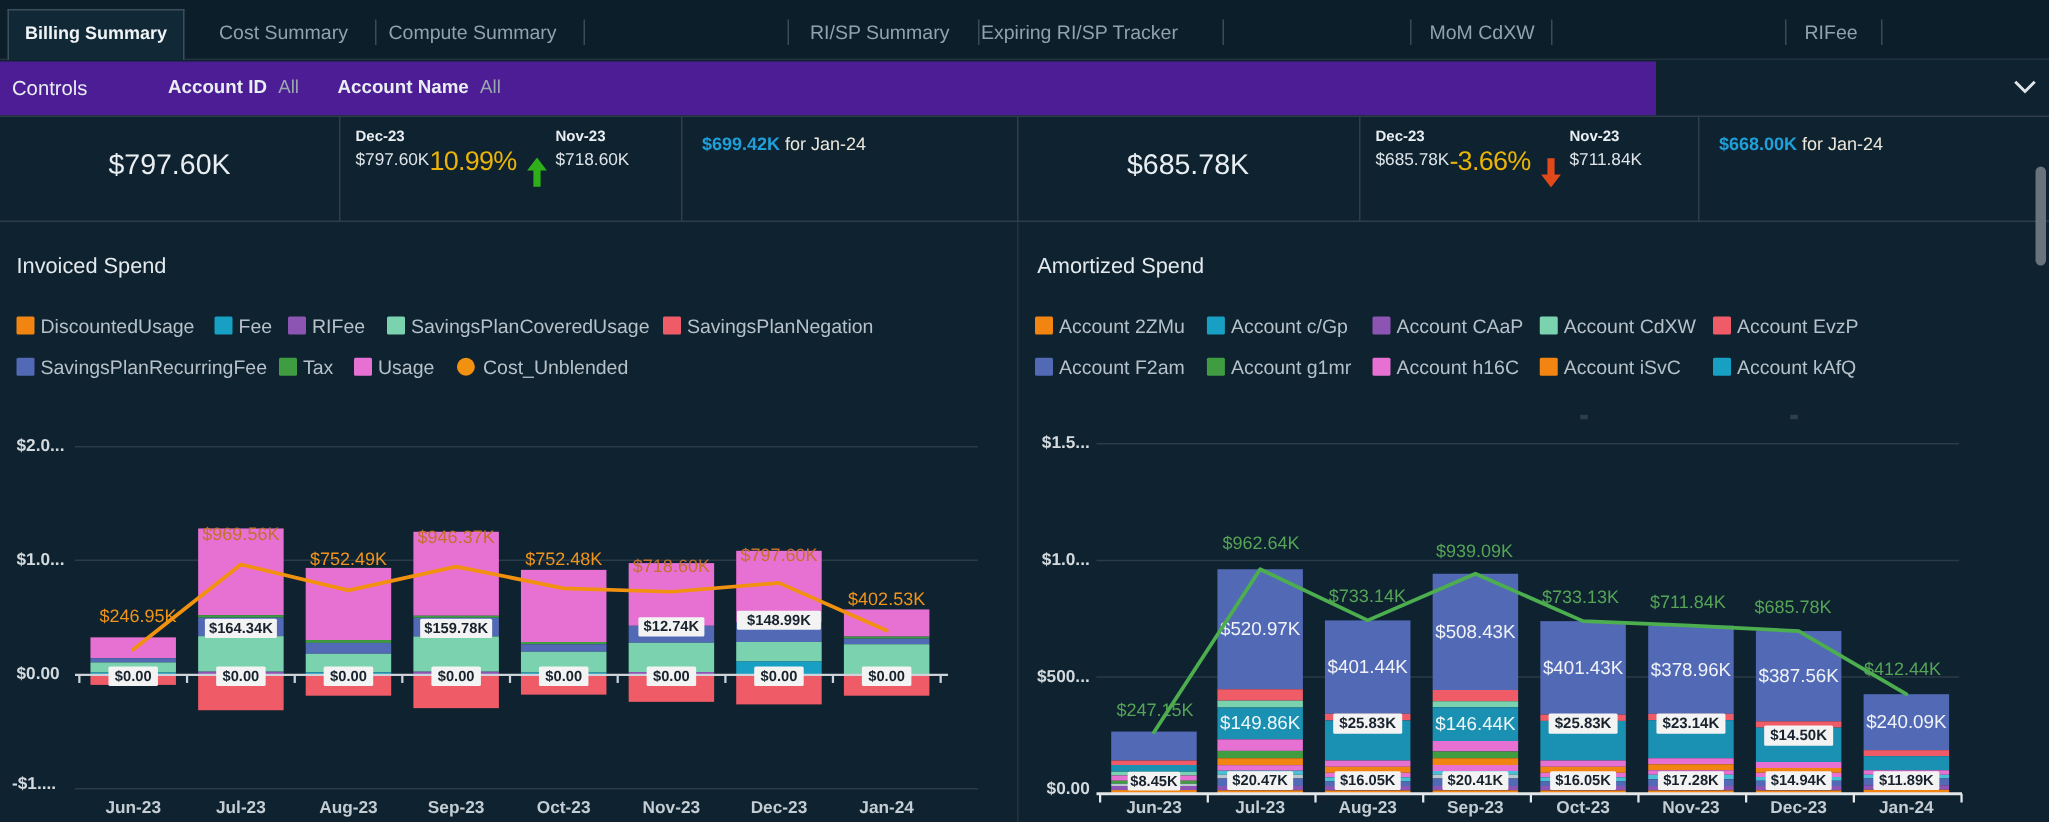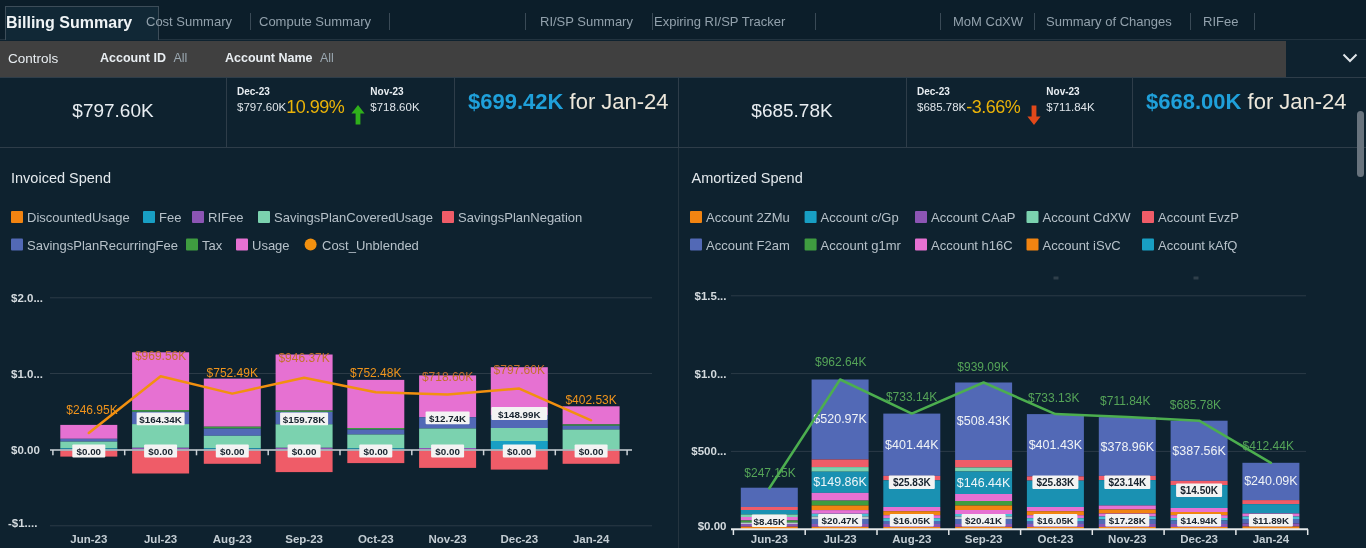--- a/index.html
+++ b/index.html
@@ -1,56 +1,55 @@
 <!DOCTYPE html>
 <html><head><meta charset="utf-8"><style>
 *{margin:0;padding:0;box-sizing:border-box}
 html,body{width:1366px;height:548px;overflow:hidden;background:#0e222f;font-family:"Liberation Sans",sans-serif}
 .tabbar{position:absolute;left:0;top:0;width:1366px;height:40px;background:#0c1e2a;border-bottom:1px solid #22333f}
-.tabactive{position:absolute;left:5px;top:6px;width:154px;height:34px;background:#112836;border:1px solid #3d4d59;border-bottom:none;color:#f0f4f6;font-weight:700;font-size:16px;line-height:31px;}
+.tabactive{position:absolute;left:5px;top:6px;width:118px;height:34px;background:#112836;border:1px solid #3d4d59;border-bottom:none;color:#f0f4f6;font-weight:700;font-size:12px;line-height:31px;text-align:center}
 .tab{position:absolute;top:6px;height:34px;color:#92a1ac;font-size:13px;line-height:31px;white-space:nowrap}
 .sep{position:absolute;top:13px;width:1px;height:17px;background:#3a4a56}
-.controls{position:absolute;left:0;top:41px;width:1286px;height:36px;background:#404040}
+.controls{position:absolute;left:0;top:41px;width:1104px;height:36px;background:#4c1d95}
 .controls span{top:10px}
 .all{color:#9aa7b0;font-weight:400;font-size:12.5px;padding-left:4px}
 .kpi{position:absolute;left:0;top:77px;width:1366px;height:71px;border-top:1px solid #2e3d49;border-bottom:1px solid #2e3d49;background:#0e222f}
 .vd{position:absolute;top:0;width:1px;height:70px;background:#2e3d49}
 .big{position:absolute;top:0;height:70px;color:#e9eef2;font-size:19px;text-align:center;line-height:66px}
 .cmp{position:absolute;top:8px;display:flex;align-items:flex-start}
 .col .mon{color:#e9eef2;font-size:10px;font-weight:700;margin-bottom:3px}
 .col .val{color:#dfe5ea;font-size:11.5px;margin-top:4px}
 .pct{color:#eab308;font-size:18px;margin-top:11px;letter-spacing:-0.5px}
 .arr{margin:19px 5px 0 7px}
-.ins{position:absolute;top:11px;font-size:22px;color:#ece7db}
+.ins{position:absolute;top:11px;font-size:12px;color:#ece7db}
 .ins .b{color:#1fa0da;font-weight:700}
 .sbar{position:absolute;left:1357px;top:111px;width:7px;height:66px;background:#68737d;border-radius:3.5px}
 </style></head>
 <body>
 <div class="tabbar">
  <div class="tabactive">Billing Summary</div>
  <div class="tab" style="left:146px">Cost Summary</div>
     <div class="sep" style="left:250px"></div>
  <div class="tab" style="left:259px">Compute Summary</div>
     <div class="sep" style="left:389px"></div>
     <div class="sep" style="left:525px"></div>
  <div class="tab" style="left:540px">RI/SP Summary</div>
     <div class="sep" style="left:652px"></div>
  <div class="tab" style="left:654px">Expiring RI/SP Tracker</div>
     <div class="sep" style="left:815px"></div>
     <div class="sep" style="left:940px"></div>
  <div class="tab" style="left:953px">MoM CdXW</div>
     <div class="sep" style="left:1034px"></div>
- <div class="tab" style="left:1046px">Summary of Changes</div>
     <div class="sep" style="left:1190px"></div>
  <div class="tab" style="left:1203px">RIFee</div>
     <div class="sep" style="left:1254px"></div>
 </div>
 <div class="controls">
  <span style="position:absolute;left:8px;color:#e9eef2;font-size:13.5px">Controls</span>
- <span style="position:absolute;left:100px;color:#e9eef2;font-size:12.5px;font-weight:700">Account ID <span class="all">All</span></span>
+ <span style="position:absolute;left:112px;color:#e9eef2;font-size:12.5px;font-weight:700">Account ID <span class="all">All</span></span>
  <span style="position:absolute;left:225px;color:#e9eef2;font-size:12.5px;font-weight:700">Account Name <span class="all">All</span></span>
  <svg style="position:absolute;left:1342px;top:12px" width="16" height="10" viewBox="0 0 16 10">
       <path d="M1.5 1.5 L8 8 L14.5 1.5" fill="none" stroke="#dfe5e9" stroke-width="2"></path>
     </svg>
 </div>
 <div class="kpi">
  <div class="vd" style="left:226px"></div>
     <div class="vd" style="left:453.5px"></div>
     <div class="vd" style="left:678px"></div>
     <div class="vd" style="left:906px"></div>

